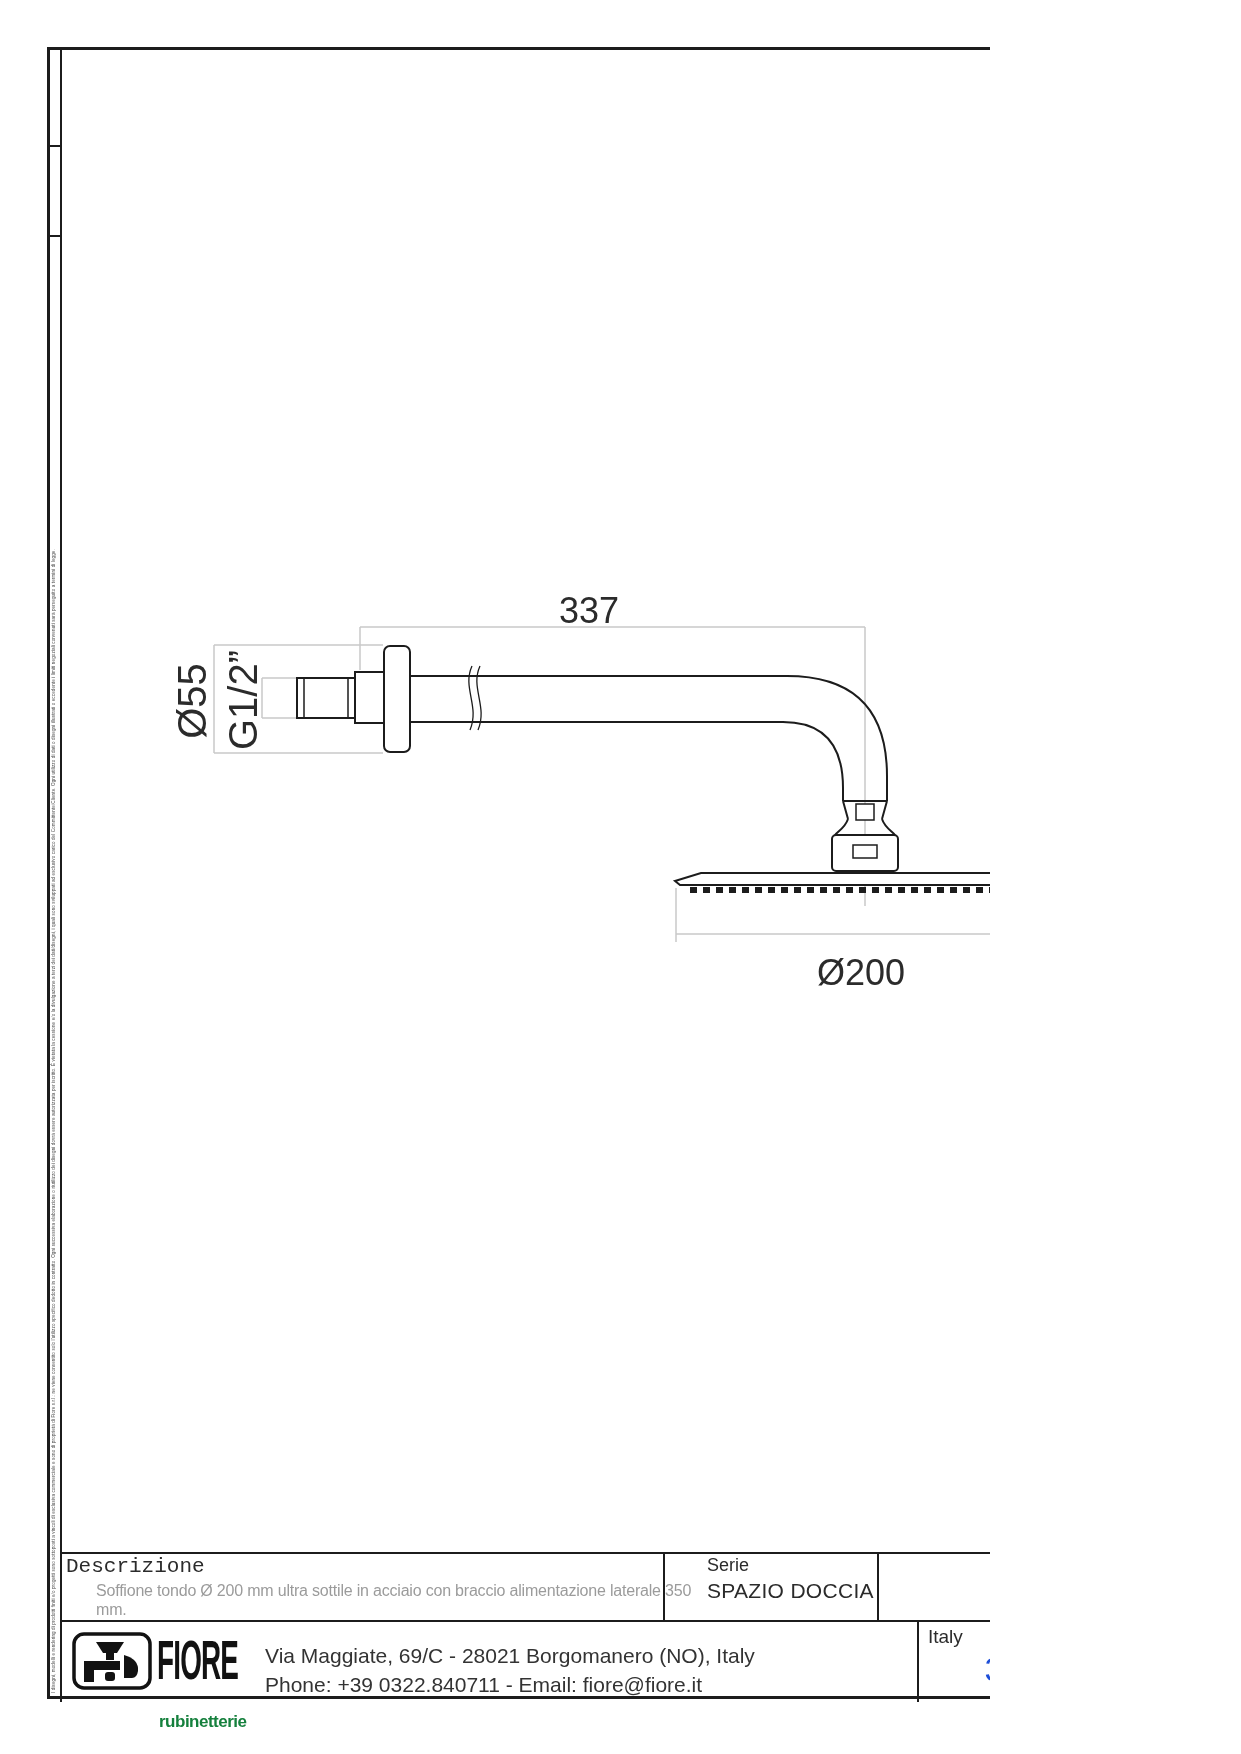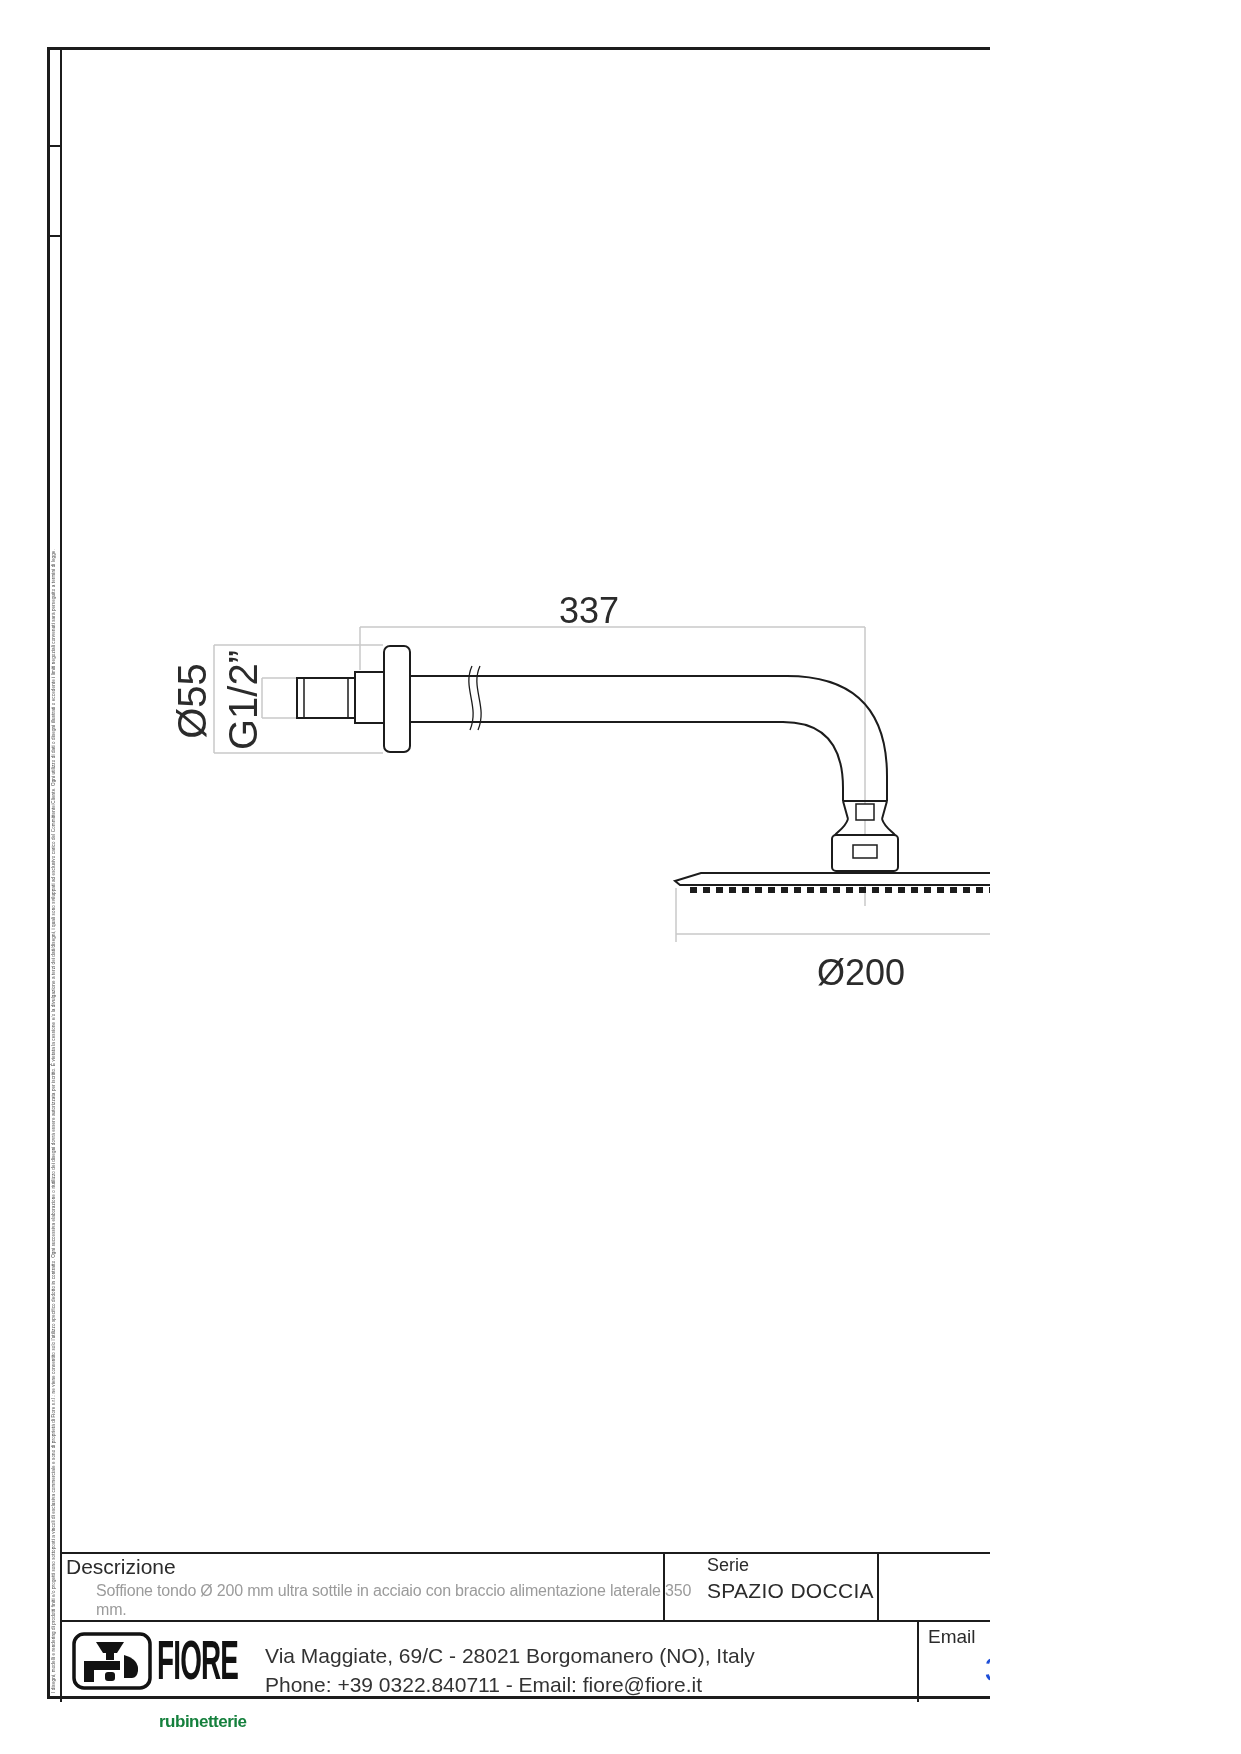--- a/index.html
+++ b/index.html
@@ -90,32 +90,32 @@
   <div class="abs strip-div" style="top:145px"></div>
   <div class="abs strip-div" style="top:235px"></div>
   <div class="abs strip-text">I disegni, modelli e rendering di prodotti finiti e/o progetti sono sottoposti a vincoli di esclusiva commerciale e sono di proprietà di Fiore s.r.l.: ne viene consentito solo l'utilizzo specifico dedotto in contratto. Ogni successiva elaborazione o riutilizzo dei disegni dovrà essere autorizzata per iscritto. È vietata la cessione e/o la divulgazione a terzi dei dati/disegni, i quali sono sviluppati ad esclusivo carico del Committente/Cliente. Ogni utilizzo di dati o disegni illustrati o eccedente i limiti negoziali convenuti sarà perseguito a termini di legge.</div>
 
   <div class="abs tb-line-h" style="left:60px; top:1552px; width:1132px;"></div>
   <div class="abs tb-line-h" style="left:60px; top:1620px; width:1132px;"></div>
   <div class="abs tb-line-v" style="left:663px; top:1552px; height:68px;"></div>
   <div class="abs tb-line-v" style="left:877px; top:1552px; height:68px;"></div>
   <div class="abs tb-line-v" style="left:917px; top:1620px; height:82px;"></div>
 
-  <div class="abs tb-label" style="left:66px; top:1555px;">Descrizione</div>
+  <div class="abs tb-label" style="left:66px; top:1555px;font-family:Liberation Mono, monospace;">Descrizione</div>
   <div class="abs desc-body" style="left:66px; top:1581px;margin-left:30px;">
     <div>Soffione tondo Ø 200 mm ultra sottile in acciaio con braccio alimentazione laterale 350</div>
     <div>mm.</div>
   </div>
 
   <div class="abs serie-cell">
     <div class="serie-label">Serie</div>
     <div class="serie-value">SPAZIO DOCCIA</div>
   </div>
 
-  <div class="abs codice-label">Email</div>
+  <div class="abs codice-label">Italy</div>
   <div class="abs codice-value">30CR8630</div>
 
   <svg class="abs" style="left:72px; top:1632px;" width="80" height="58" viewBox="0 0 80 58">
     <rect x="2" y="2" width="76" height="54" rx="10" fill="none" stroke="#121212" stroke-width="3.5"></rect>
     <g fill="#121212">
       <path d="M24,10 h28 l-7,11 h-14 z"></path>
       <rect x="34" y="20" width="8" height="8"></rect>
       <path d="M12,29 h36 v9 h-26 v12 h-10 z"></path>
       <path d="M52,23 q15,4 14,16 q-1,7 -6,7 h-8 z"></path>
       <rect x="33" y="40" width="10" height="9" rx="3"></rect>

